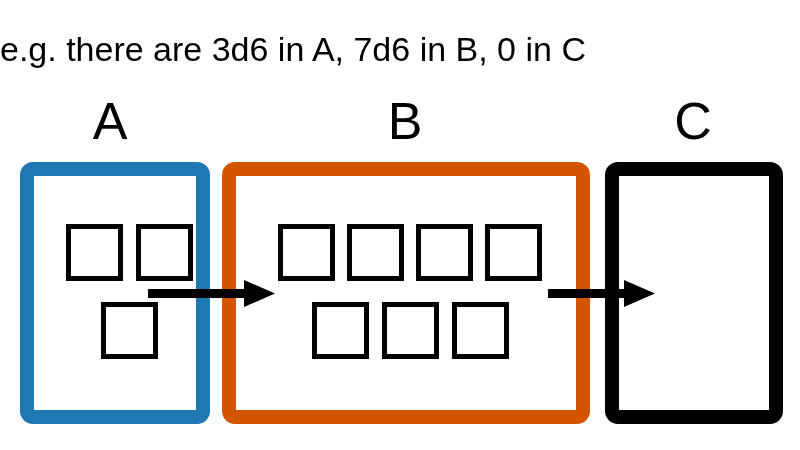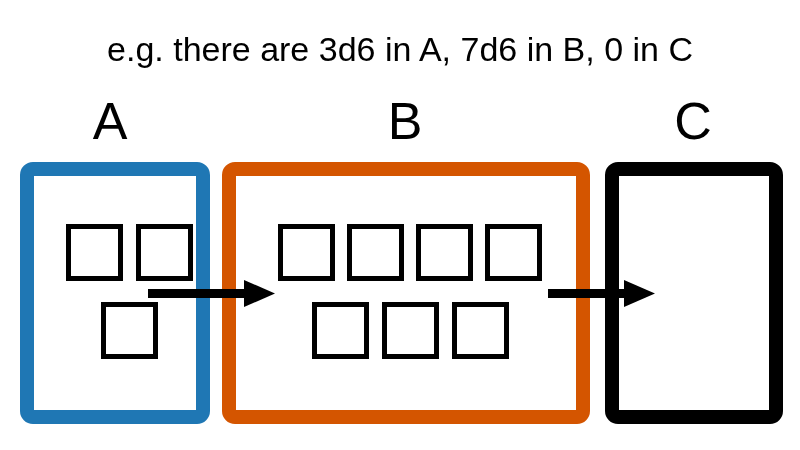--- a/index.html
+++ b/index.html
@@ -16,21 +16,20 @@
     font-family: "Liberation Sans", sans-serif;
     color: #000000;
   }
 
   
   .caption {
     position: absolute;
     left: 0;
     top: 28px;
     width: 800px;
-    text-align: center;
     font-size: 34px;
     line-height: 42px;
     font-family: "Liberation Sans", sans-serif;
     color: #000000;
     white-space: nowrap;
   }
 
   
   .bucket-label {
     position: absolute;

